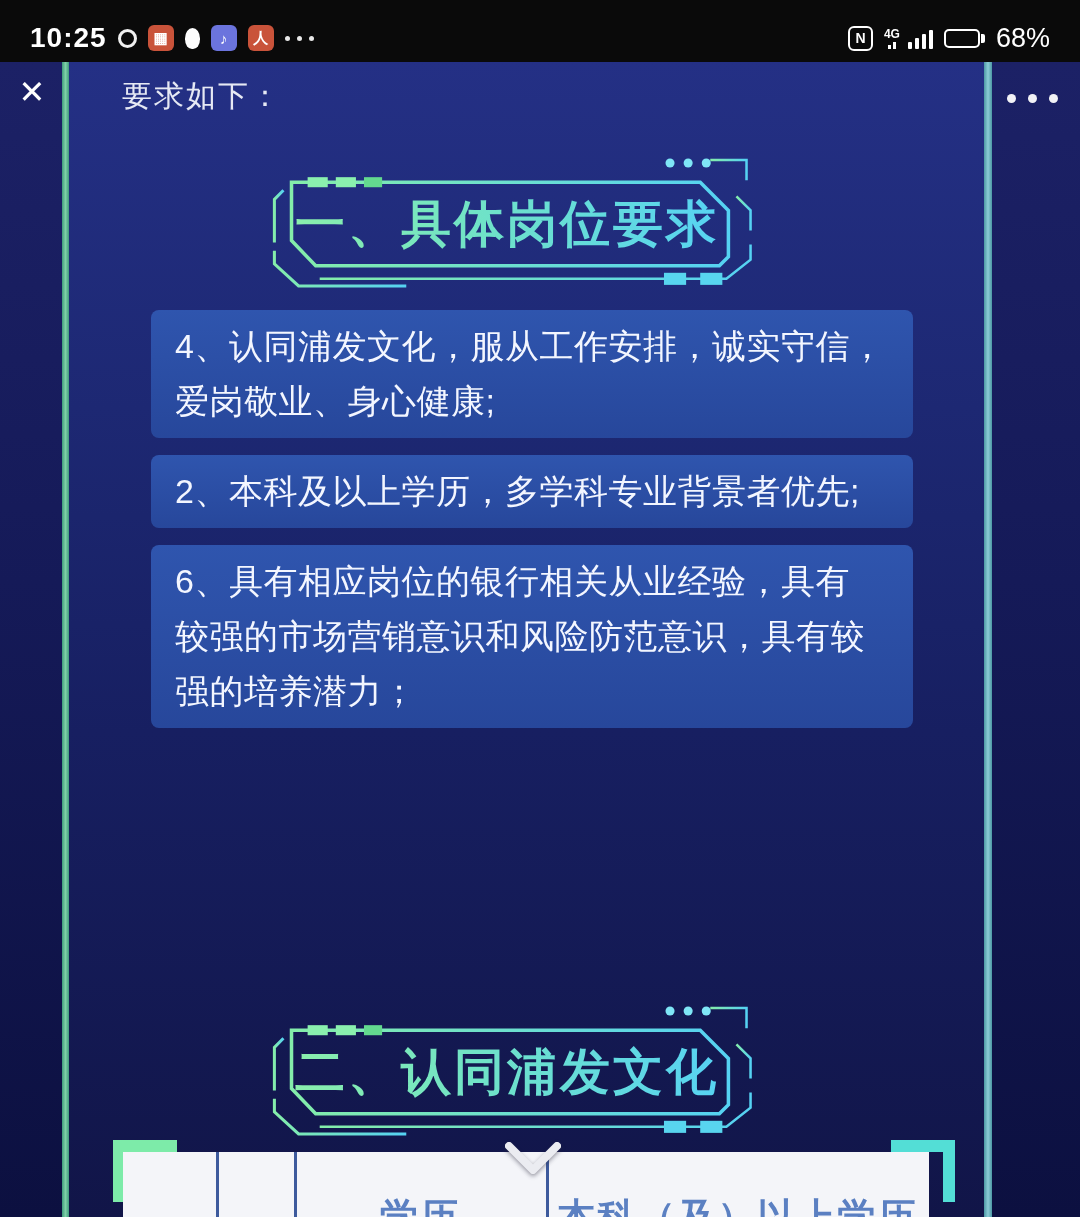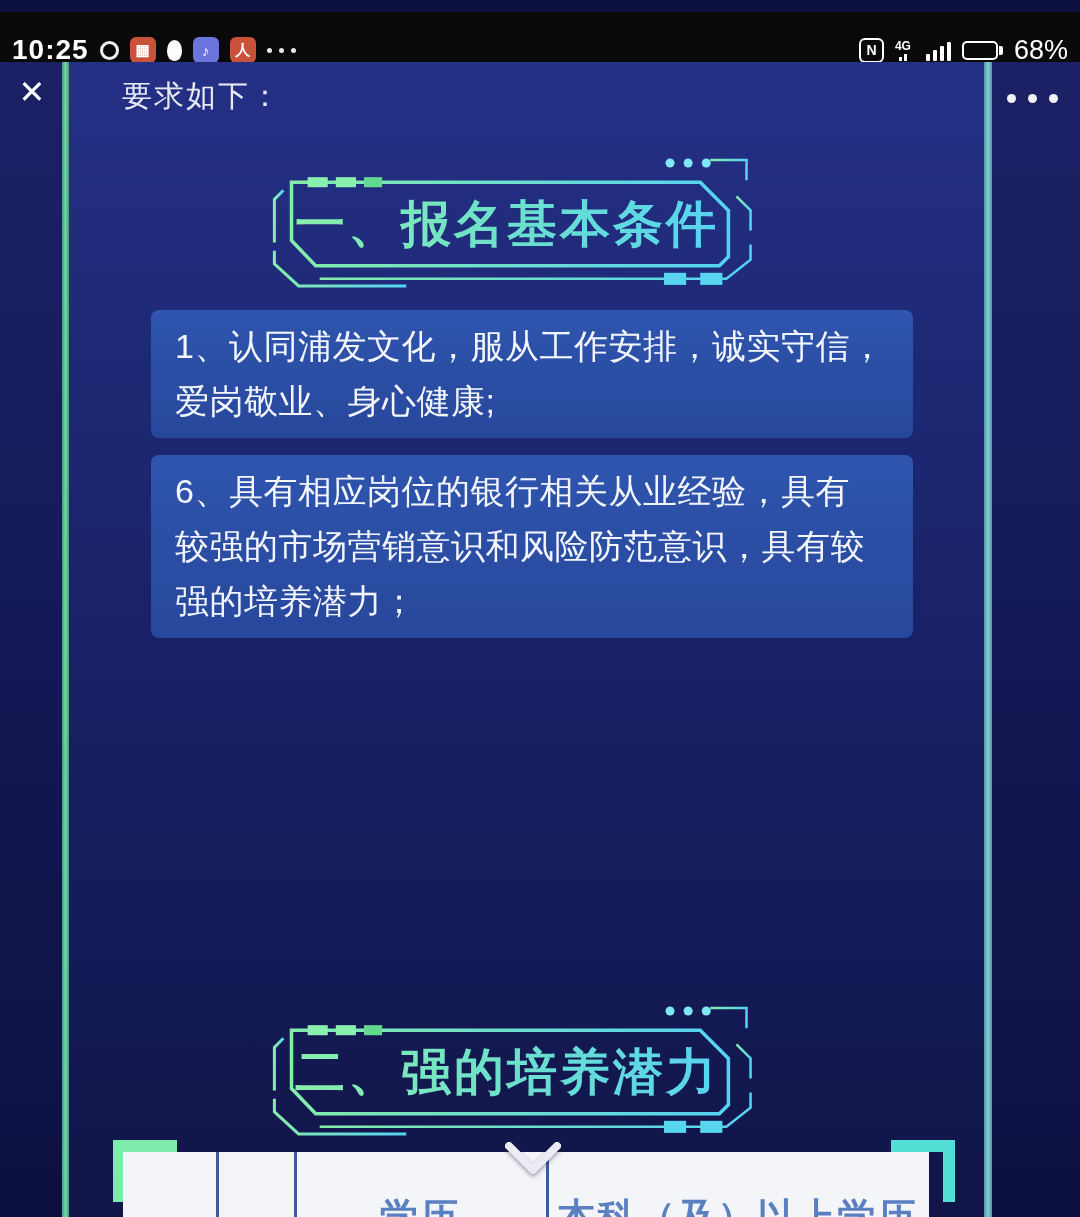--- a/index.html
+++ b/index.html
@@ -1,35 +1,35 @@
 <!DOCTYPE html>
 <html><head>
 <meta charset="utf-8">
 <style>
   * { margin:0; padding:0; box-sizing:border-box; }
   html,body { width:1080px; height:1217px; overflow:hidden; background:#0c1040;
               font-family:"Liberation Sans", sans-serif; }
 
   
-  .status-bar { position:absolute; left:0; top:12px; width:1080px; height:76px;
+  .status-bar { position:absolute; left:0; top:0; width:1080px; height:76px;
     background:#0a0a0a; color:#fff; display:flex; align-items:center;
-    justify-content:space-between; padding:0 12px; }
+    justify-content:space-between; padding:0 30px; }
   .sb-left, .sb-right { display:flex; align-items:center; gap:11px; }
   .sb-time { font-size:28px; font-weight:600; letter-spacing:1px; }
   .ring { width:19px; height:19px; border:3px solid #f0f0f0; border-radius:50%; }
   .appic { width:26px; height:26px; border-radius:6px; display:flex;
     align-items:center; justify-content:center; color:#fff; font-size:15px; font-weight:700; }
   .appic.red { background:#c9533a; }
   .appic.blue { background:#6b74dd; }
   .penguin { width:15px; height:21px; background:#fdfdfd; border-radius:50% 50% 46% 46%; }
   .dots3 { display:flex; gap:7px; }
   .dots3 i { width:5px; height:5px; border-radius:50%; background:#e8e8e8; }
   .nfc { width:25px; height:25px; border:2.5px solid #fff; border-radius:6px;
     display:flex; align-items:center; justify-content:center; font-size:14px; font-weight:700; }
-  .signal { display:flex; align-items:flex-end; gap:15px; }
+  .signal { display:flex; align-items:flex-end; gap:8px; }
   .sig-col { display:flex; flex-direction:column; align-items:center; line-height:1; }
   .sig-4g { font-size:12px; font-weight:700; }
   .sig-mini { display:flex; gap:2px; align-items:flex-end; margin-top:2px; }
   .sig-mini i { width:3px; background:#fff; display:block; }
   .sig-bars { display:flex; gap:3px; align-items:flex-end; }
   .sig-bars i { width:4px; background:#fff; display:block; border-radius:1px; }
   .battery { display:flex; align-items:center; }
   .bat-body { width:36px; height:19px; border:2.5px solid #fff; border-radius:5px;
     padding:2px; }
   .bat-fill { height:100%; width:42%; background:#fff; border-radius:2px; }
@@ -159,36 +159,37 @@
 
 <div class="viewer">
 
   <div class="poster">
     <div class="intro">要求如下：</div>
 
     <div class="title-wrap" style="top:90px">
       <svg class="frame" viewBox="0 0 520 150">
           <use href="#techframe"></use>
         </svg>
-      <div class="title-text">一、报名基本条件</div>
+      <div class="title-text">一、具体岗位要求</div>
     </div>
 
     <div class="req-list">
-      <div class="req-box">1、认同浦发文化，服从工作安排，诚实守信，
+      <div class="req-box">4、认同浦发文化，服从工作安排，诚实守信，
 爱岗敬业、身心健康;</div>
+      <div class="req-box">2、本科及以上学历，多学科专业背景者优先;</div>
       <div class="req-box">6、具有相应岗位的银行相关从业经验，具有
 较强的市场营销意识和风险防范意识，具有较
 强的培养潜力；</div>
     </div>
 
     <div class="title-wrap" style="top:938px">
       <svg class="frame" viewBox="0 0 520 150">
           <use href="#techframe"></use>
         </svg>
-      <div class="title-text">二、强的培养潜力</div>
+      <div class="title-text">二、认同浦发文化</div>
     </div>
 
     <div class="bracket tl" style="left:44px; top:1078px; width:64px; height:62px">
         <span class="h"></span>
         <span class="v"></span>
       </div>
     <div class="bracket tr" style="left:822px; top:1078px; width:64px; height:62px">
         <span class="h"></span>
         <span class="v" style="left:52px"></span>
       </div>

